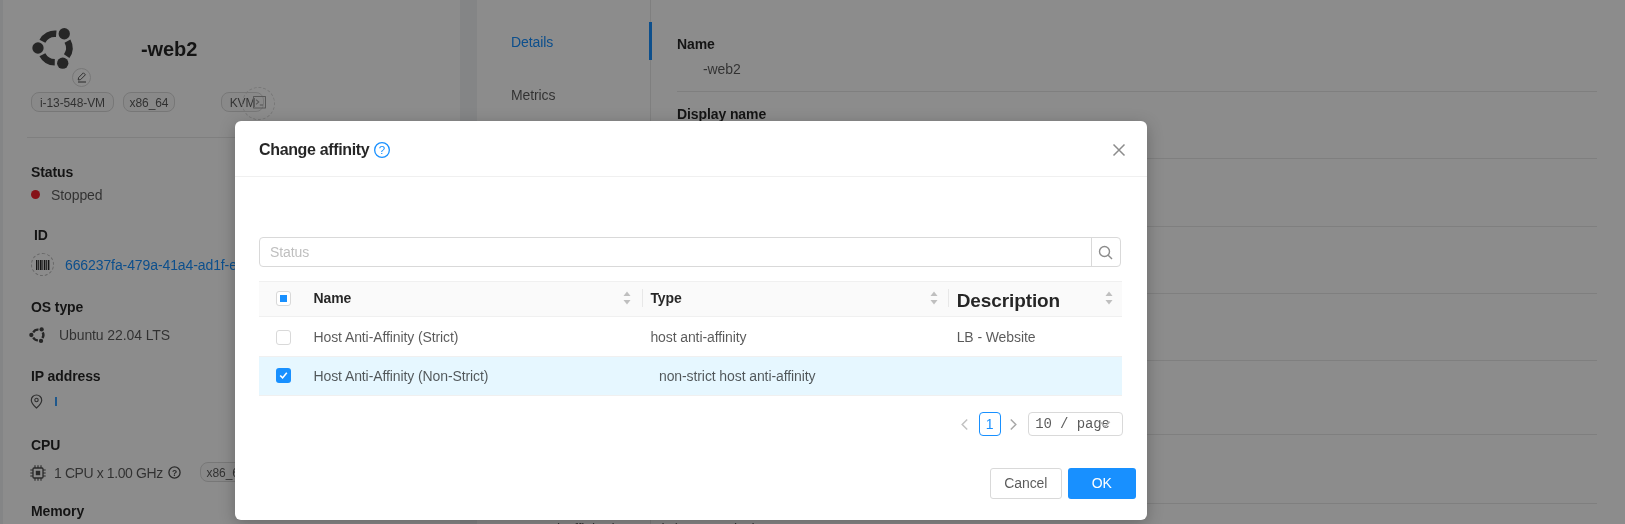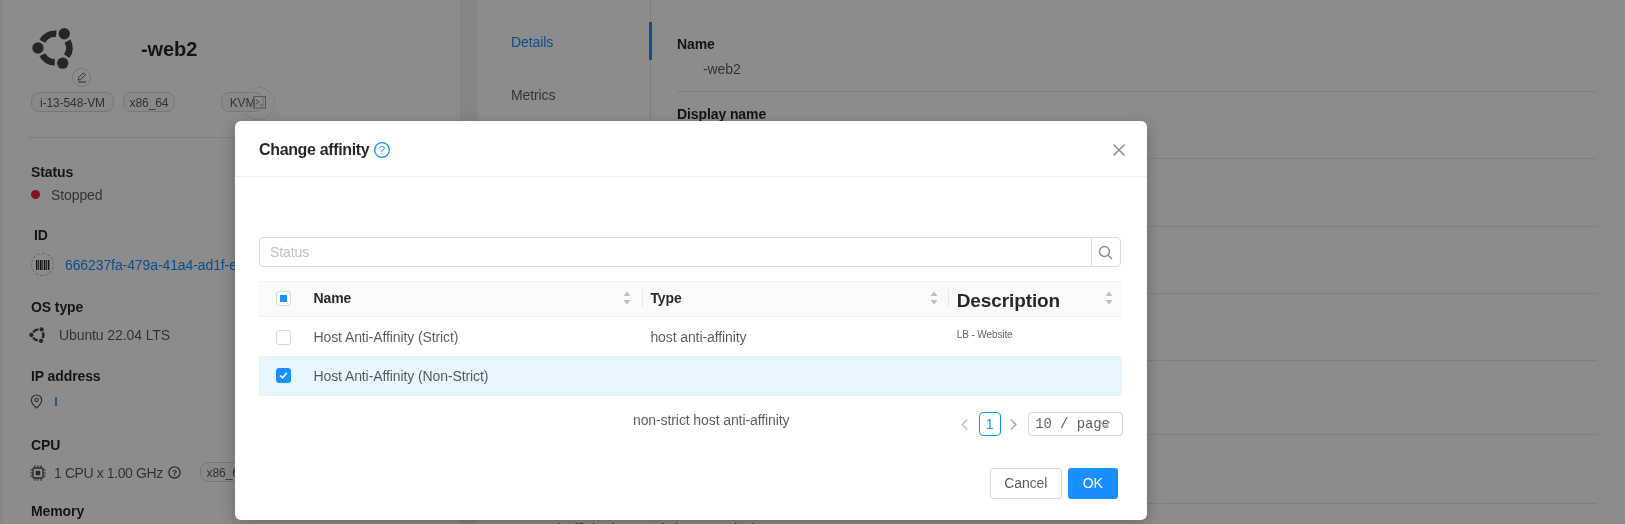--- a/index.html
+++ b/index.html
@@ -182,39 +182,39 @@
       <path d="M6 0.5 L9.5 5 L2.5 5 Z" fill="#bfbfbf"></path>
       <path d="M6 13.5 L9.5 9 L2.5 9 Z" fill="#bfbfbf"></path>
     </svg>
 
   <div class="abs" style="left:406.6px;top:168px;width:1px;height:18px;background:#e8e8e8;"></div>
   <div class="abs" style="left:713px;top:168px;width:1px;height:18px;background:#e8e8e8;"></div>
 
   <div class="abs" style="left:41px;top:208.5px;width:15px;height:15px;border:1px solid #d9d9d9;border-radius:3px;background:#fff;box-sizing:border-box;"></div>
   <div class="abs" style="left:78.5px;top:207.5px;font-size:14px;color:rgba(0,0,0,0.65);">Host Anti-Affinity (Strict)</div>
   <div class="abs" style="left:415.4px;top:207.5px;font-size:14px;color:rgba(0,0,0,0.65);">host anti-affinity</div>
-  <div class="abs" style="left:721.7px;top:207.5px;font-size:10px;color:rgba(0,0,0,0.65);">LB - Website</div>
+  <div class="abs" style="left:721.7px;top:207.5px;font-size:14px;color:rgba(0,0,0,0.65);">LB - Website</div>
   <div class="abs" style="left:24px;top:234.5px;width:863px;height:1px;background:#f0f0f0;"></div>
 
   <div class="abs" style="left:24px;top:235.5px;width:863px;height:39px;background:#e6f7ff;border-bottom:1px solid #f0f0f0;box-sizing:border-box;"></div>
   <div class="abs" style="left:41px;top:247px;width:15px;height:15px;background:#1890ff;border-radius:3px;"></div>
   <svg class="abs" style="left:44px;top:250px;" width="9" height="9" viewBox="0 0 9 9">
     <path d="M1.2 4.5 L3.6 6.9 L7.8 1.8" fill="none" stroke="#fff" stroke-width="1.6"></path>
   </svg>
   <div class="abs" style="left:78.5px;top:246.5px;font-size:14px;color:rgba(0,0,0,0.65);">Host Anti-Affinity (Non-Strict)</div>
-  <div class="abs" style="left:398px;top:246.5px;font-size:14px;color:rgba(0,0,0,0.65);margin-top:44px;">non-strict host anti-affinity</div>
+  <div class="abs" style="left:424px;top:246.5px;font-size:14px;color:rgba(0,0,0,0.65);">non-strict host anti-affinity</div>
 
   <svg class="abs" style="left:724px;top:297px;" width="12" height="13" viewBox="0 0 12 13">
       <path d="M8.2 1.5 L3.2 6.5 L8.2 11.5" fill="none" stroke="#c2c2c2" stroke-width="1.5"></path>
     </svg>
   <div class="abs" style="left:743.7px;top:291px;width:22px;height:24px;border:1px solid #1890ff;border-radius:4px;box-sizing:border-box;text-align:center;line-height:22px;font-size:14px;color:#1890ff;">1</div>
   <svg class="abs" style="left:772px;top:297px;" width="12" height="13" viewBox="0 0 12 13">
       <path d="M3.8 1.5 L8.8 6.5 L3.8 11.5" fill="none" stroke="#a8a8a8" stroke-width="1.5"></path>
     </svg>
   <div class="abs" style="left:793px;top:291px;width:94.5px;height:24px;border:1px solid #d9d9d9;border-radius:4px;box-sizing:border-box;"></div>
   <div class="abs" style="left:800.2px;top:295px;height:17px;line-height:17px;font-size:14px;color:rgba(0,0,0,0.65);font-family:Liberation Mono, monospace;">10 / page</div>
   <svg class="abs" style="left:863.5px;top:299px;" width="12" height="9" viewBox="0 0 12 9">
       <path d="M1.2 1.8 L6 6.8 L10.8 1.8" fill="none" stroke="#b5b5b5" stroke-width="1.4"></path>
     </svg>
 
   <div class="abs" style="left:754.5px;top:346.5px;width:72.5px;height:31px;border:1px solid #d9d9d9;border-radius:3px;box-sizing:border-box;text-align:center;line-height:29px;font-size:14px;color:rgba(0,0,0,0.65);">Cancel</div>
-  <div class="abs" style="left:832.7px;top:346.5px;width:50px;height:31px;background:#1890ff;border-radius:3px;box-sizing:border-box;text-align:center;line-height:31px;font-size:14px;color:#fff;">OK</div>
+  <div class="abs" style="left:832.7px;top:346.5px;width:68px;height:31px;background:#1890ff;border-radius:3px;box-sizing:border-box;text-align:center;line-height:31px;font-size:14px;color:#fff;">OK</div>
 </div>
 
 </body></html>

